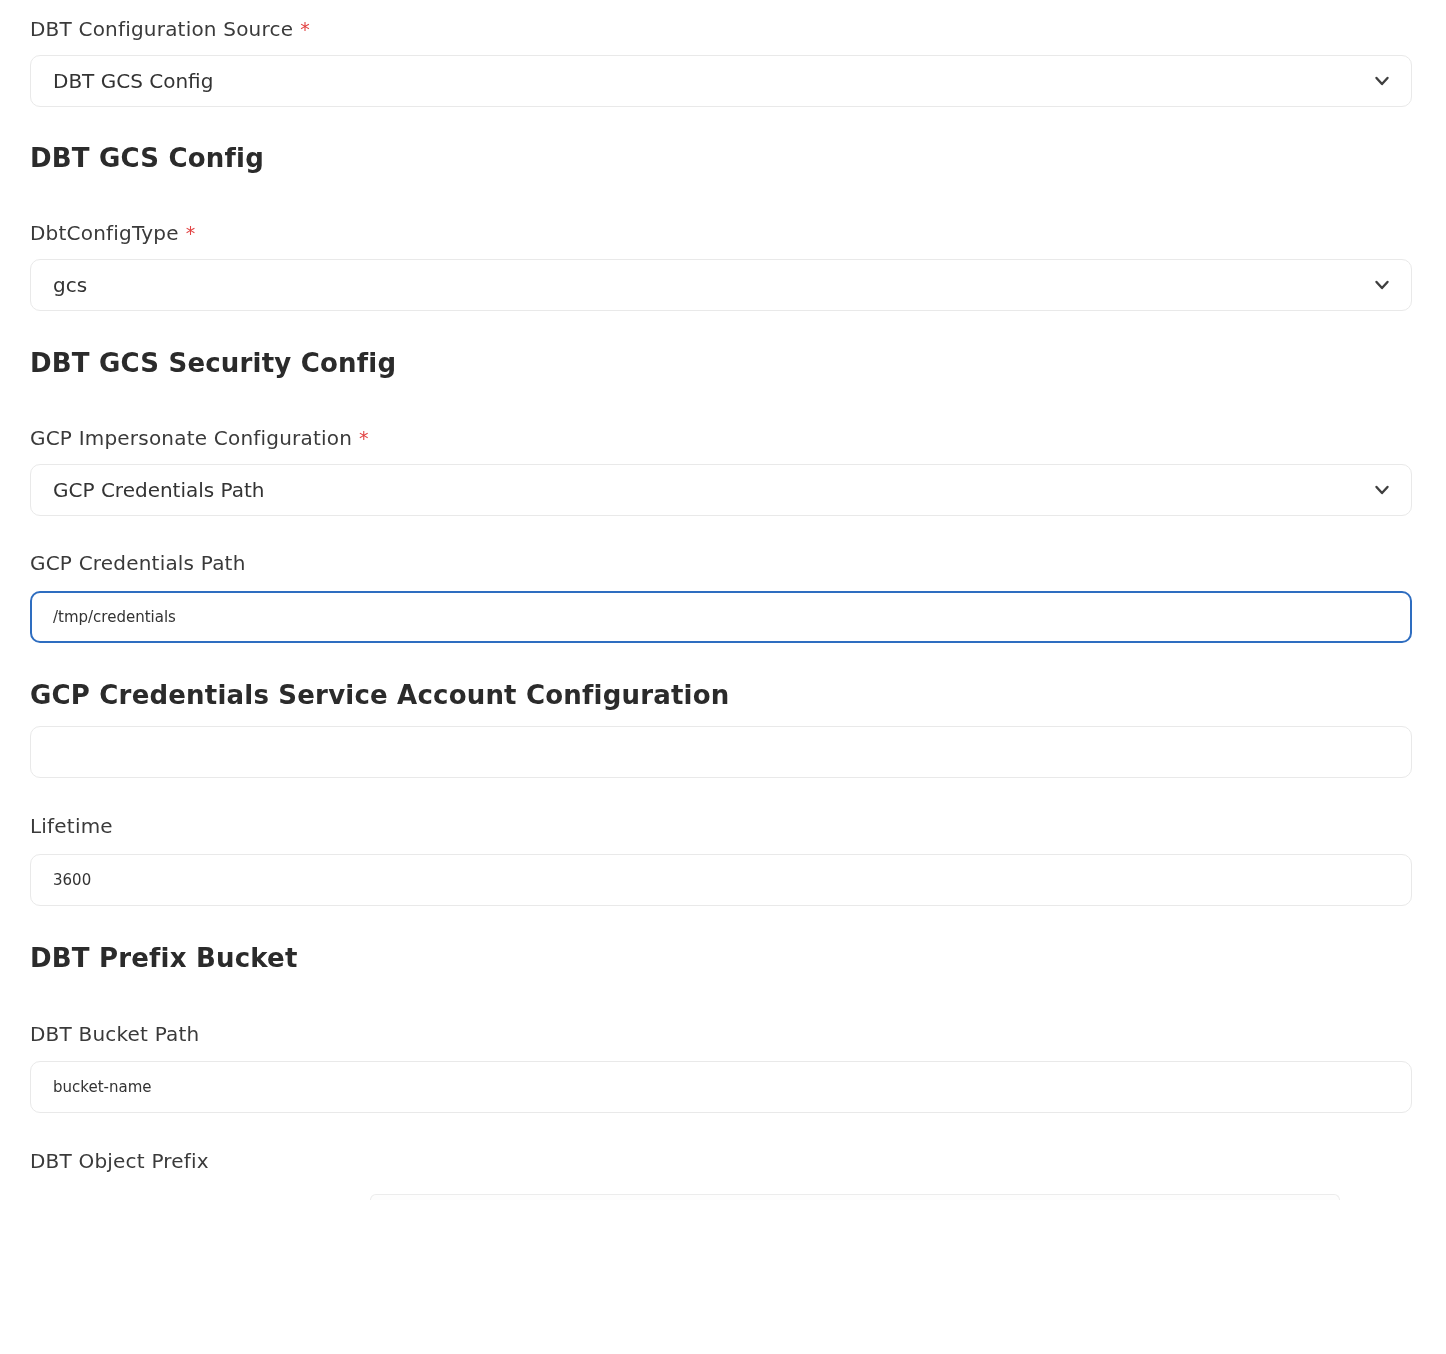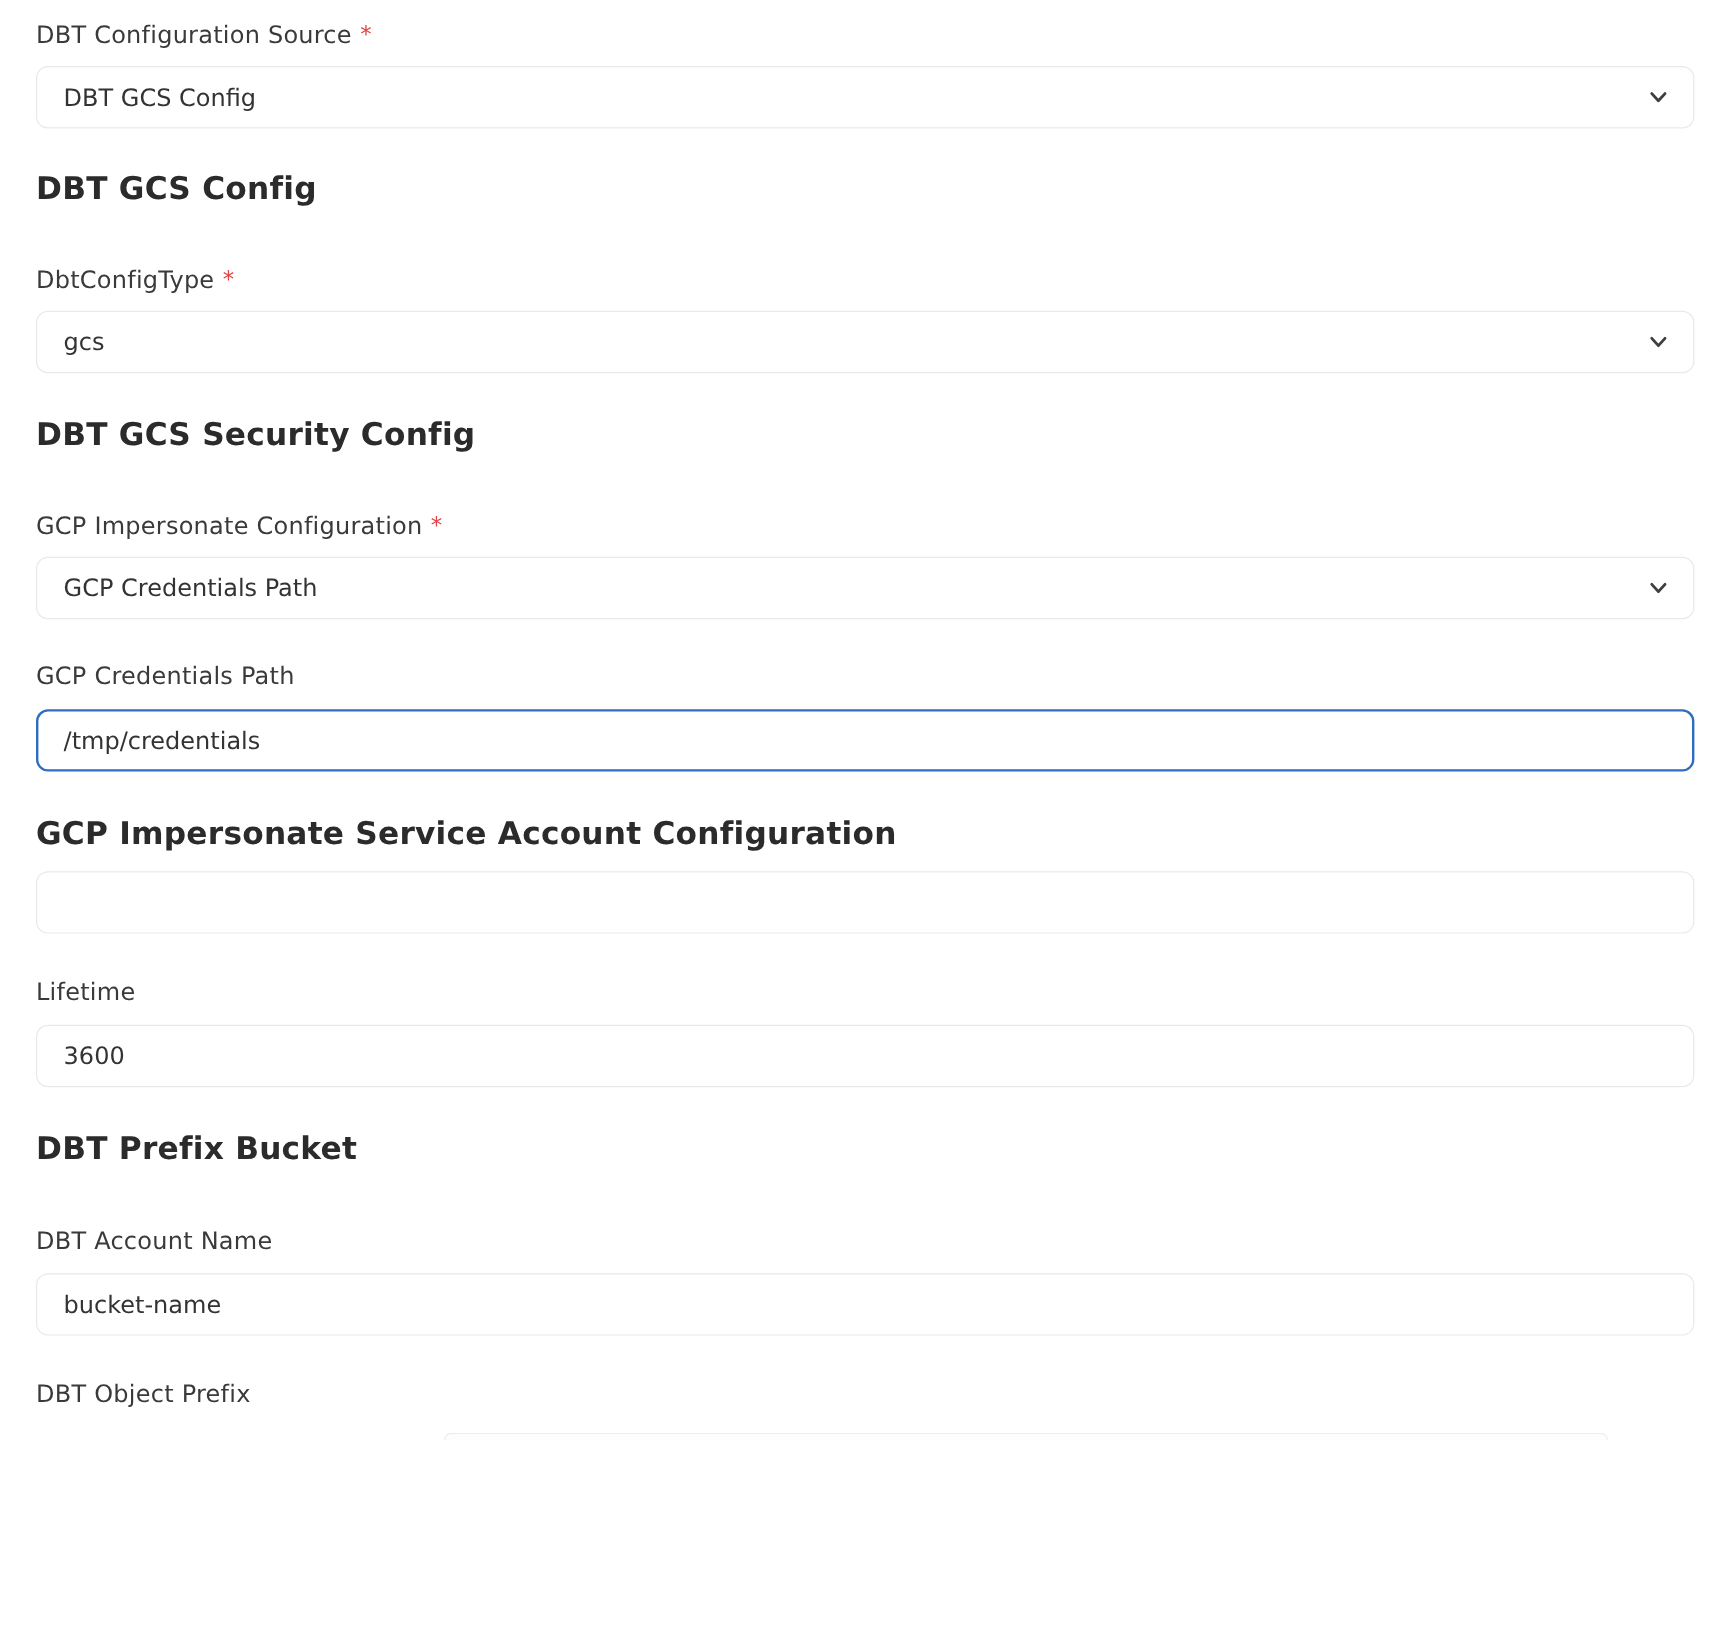--- a/index.html
+++ b/index.html
@@ -57,21 +57,21 @@
   }
   .text-input {
     box-sizing: border-box;
     display: block;
     width: 100%;
     height: 52px;
     border: 1px solid #e9e9e9;
     border-radius: 10px;
     background: #ffffff;
     padding: 0 20px 0 22px;
-    font-size: 20px;
+    font-size: 15px;
     color: #333333;
     font-family: "DejaVu Sans", "Liberation Sans", sans-serif;
     outline: none;
   }
   .text-input.focused {
     border: 2px solid #2e6dc0;
     padding-left: 21px;
   }
   .chevron-icon {
     flex: 0 0 auto;
@@ -138,33 +138,33 @@
     <svg class="chevron-icon" width="22" height="22" viewBox="0 0 22 22">
         <polyline points="5.5,8 11,14 16.5,8" fill="none" stroke="#3f3f3f" stroke-width="2.4" stroke-linecap="round" stroke-linejoin="round"></polyline>
       </svg>
   </div>
 
   <div class="field-label mt-34">
     <span>GCP Credentials Path</span>
   </div>
   <input class="text-input focused mt-15" type="text" value="/tmp/credentials" style="">
 
-  <h2 class="section-heading mt-36">GCP Impersonate Service Account Configuration</h2>
+  <h2 class="section-heading mt-36">GCP Credentials Service Account Configuration</h2>
 
   <input class="text-input mt-15" type="text" value="" style="">
 
   <div class="field-label mt-35">
     <span>Lifetime</span>
   </div>
   <input class="text-input mt-15" type="text" value="3600" style="">
 
   <h2 class="section-heading mt-36">DBT Prefix Bucket</h2>
 
   <div class="field-label mt-47">
-    <span>DBT Account Name</span>
+    <span>DBT Bucket Path</span>
   </div>
   <input class="text-input mt-14" type="text" value="bucket-name" style="">
 
   <div class="field-label mt-35">
     <span>DBT Object Prefix</span>
   </div>
 
   <div class="bottom-cutoff"></div>
 
 </div>

